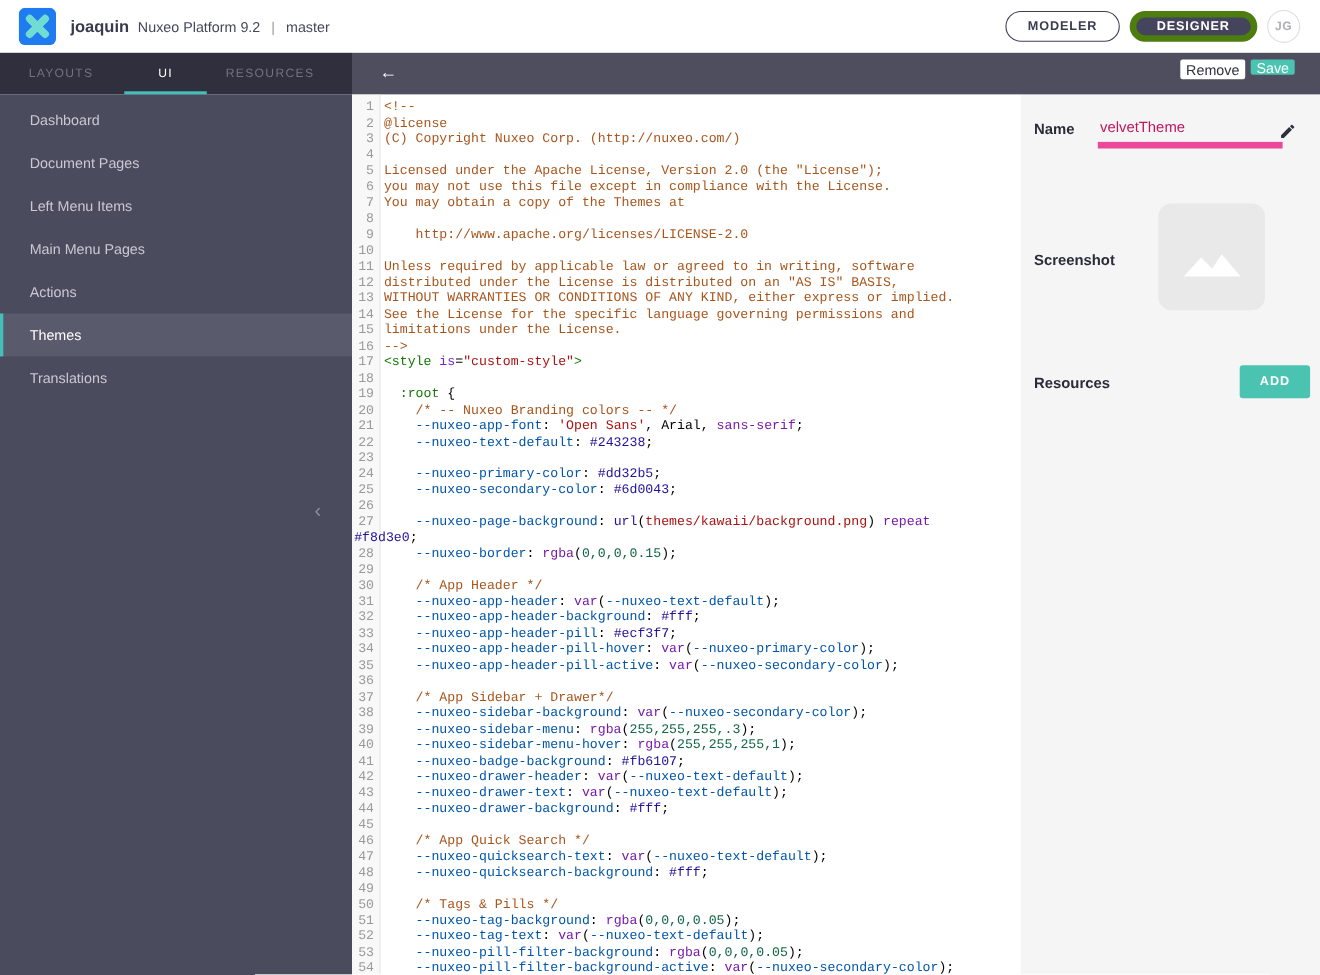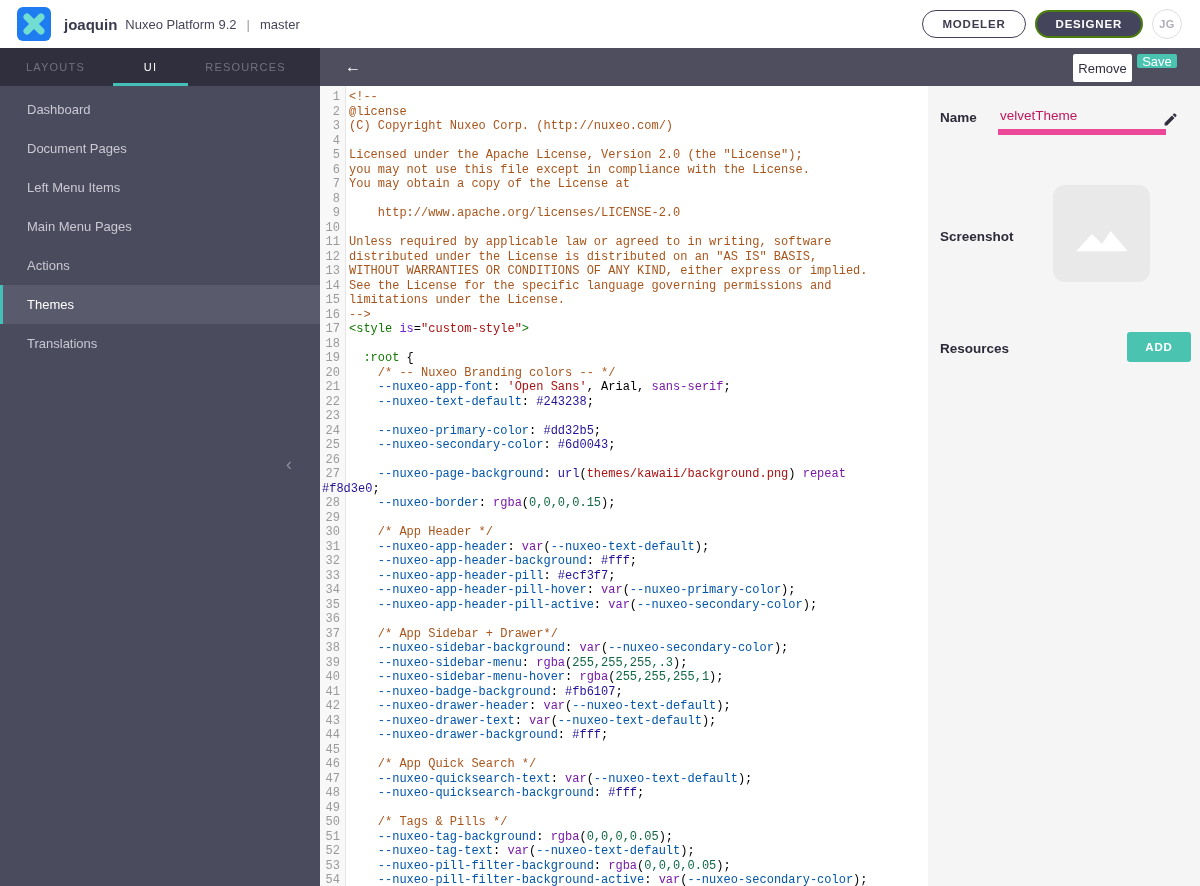--- a/index.html
+++ b/index.html
@@ -10,33 +10,33 @@
   .app-header { position:absolute; top:0; left:0; width:1200px; height:48px; background:#fff; display:flex; align-items:center; }
   .logo { position:absolute; left:17px; top:7px; width:34px; height:34px; cursor:pointer; }
   .title-wrap { position:absolute; left:64px; top:0; height:48px; display:flex; align-items:center; gap:8px; }
   .username { font-size:15px; font-weight:bold; color:#3a3a4e; }
   .platform { font-size:13px; color:#46465а; color:#46465a; }
   .branch-sep { font-size:13px; color:#9a9aa4; padding:0 2px; }
   .branch { font-size:13px; color:#46465a; }
   .header-right { position:absolute; right:18px; top:0; height:48px; display:flex; align-items:center; gap:9px; }
   .pill { height:28px; padding:0 19px; border-radius:14px; font-size:11.5px; font-weight:bold; letter-spacing:.8px; display:flex; align-items:center; cursor:pointer; background:#fff; }
   .pill.outline { border:1px solid #3f3f55; color:#3c3c50; }
-  .pill.solid { background:#44445c; color:#fff; border:2px solid #4d7c0f; }
+  .pill.solid { background:#44445c; color:#fff; border:6px solid #4d7c0f; }
   .avatar { width:30px; height:30px; border-radius:50%; border:1px solid #dedee2; color:#aeaeb6; font-size:11px; font-weight:bold; letter-spacing:.5px; display:flex; align-items:center; justify-content:center; cursor:pointer; background:#fff; }
 
   
   .strip { position:absolute; top:48px; left:0; width:1200px; height:38px; }
   .strip-left { position:absolute; left:0; top:0; width:320px; height:38px; background:#2f2f3d; display:flex; padding-left:8px; }
   .tab { position:relative; width:95px; height:38px; display:flex; align-items:center; justify-content:center; font-size:11px; letter-spacing:1.2px; color:#73737f; cursor:pointer; }
   .tab.active { color:#fff; }
   .tab.active::after { content:""; position:absolute; left:10px; right:10px; bottom:0; height:3px; background:#44c0b9; }
   .strip-right { position:absolute; left:320px; top:0; width:880px; height:38px; background:#4e4e5f; }
   .back-arrow { position:absolute; left:25px; top:0; height:38px; display:flex; align-items:center; color:#fff; font-size:16px; cursor:pointer; }
   .crumb { position:absolute; left:48px; top:0; height:38px; display:flex; align-items:center; color:#fff; font-size:13.5px; font-weight:bold;margin-top:37px; }
-  .btn-remove { position:absolute; right:68px; top:6px; width:59px; height:28px; background:#fff; color:#2f2f3e; font-size:13px; border:none; border-radius:2px; cursor:pointer; font-family:inherit; }
+  .btn-remove { position:absolute; right:68px; top:6px; width:59px; height:18px; background:#fff; color:#2f2f3e; font-size:13px; border:none; border-radius:2px; cursor:pointer; font-family:inherit; }
   .btn-save { position:absolute; right:23px; top:6px; width:40px; height:14px; background:#4ac4b1; color:#fff; font-size:13px; border:none; border-radius:2px; cursor:pointer; font-family:inherit; }
 
   
   .sidebar { position:absolute; top:86px; left:0; width:320px; bottom:0; background:#4b4b5e; padding-top:4px; }
   .side-item { height:39px; display:flex; align-items:center; padding-left:24px; font-size:13px; color:#c9c9d4; cursor:pointer; border-left:3px solid transparent; }
   .side-item.selected { background:#5a5a6d; color:#fff; border-left:3px solid #44c0b9; }
   .collapse { position:absolute; right:28px; top:369px; color:#8f8f9c; font-size:18px; line-height:18px; cursor:pointer; }
 
   
   .editor { position:absolute; top:86px; left:320px; width:608px; bottom:0; background:#fff; overflow:hidden; cursor:text; }
@@ -135,21 +135,21 @@
       <div class="cm-row">
         <span class="gut">5</span>
         <span class="code"><span class="tk-c">Licensed under the Apache License, Version 2.0 (the "License");</span></span>
       </div>
       <div class="cm-row">
         <span class="gut">6</span>
         <span class="code"><span class="tk-c">you may not use this file except in compliance with the License.</span></span>
       </div>
       <div class="cm-row">
         <span class="gut">7</span>
-        <span class="code"><span class="tk-c">You may obtain a copy of the License at</span></span>
+        <span class="code"><span class="tk-c">You may obtain a copy of the Themes at</span></span>
       </div>
       <div class="cm-row">
         <span class="gut">8</span>
         <span class="code"></span>
       </div>
       <div class="cm-row">
         <span class="gut">9</span>
         <span class="code"><span class="tk-c">    http://www.apache.org/licenses/LICENSE-2.0</span></span>
       </div>
       <div class="cm-row">

